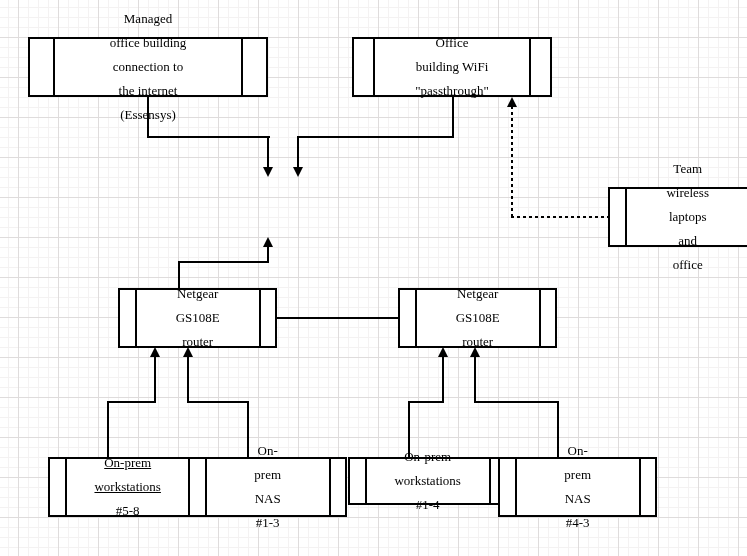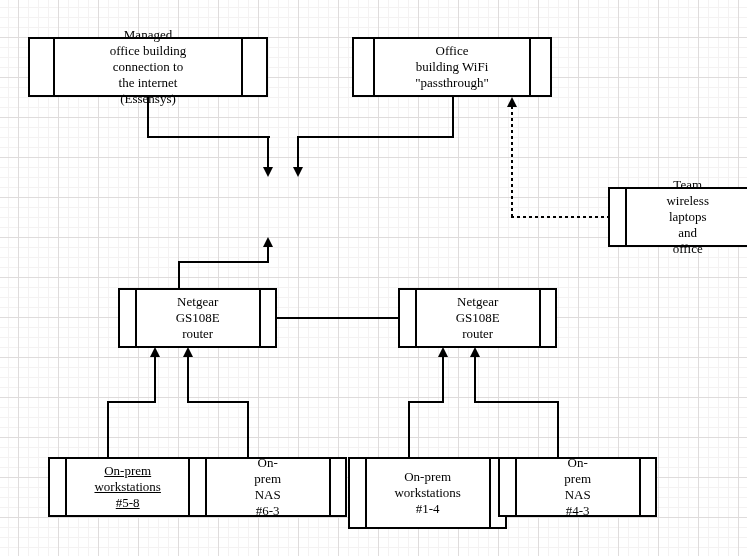--- a/index.html
+++ b/index.html
@@ -30,21 +30,21 @@
   .process {
     position: absolute;
     box-sizing: border-box;
     background: #ffffff;
     border: 2px solid #000000;
     display: flex;
     align-items: center;
     justify-content: center;
     text-align: center;
     font-size: 13px;
-    line-height: 16px;
+    line-height: 24px;
     color: #000000;
     padding: 0 calc(10% + 3px);
   }
   .process::before,
   .process::after {
     content: "";
     position: absolute;
     top: 0;
     bottom: 0;
     width: 2px;
@@ -55,21 +55,21 @@
 
   
   #node-managed  { left: 28px;  top: 37px;  width: 240px; height: 60px; }
   #node-wifi     { left: 352px; top: 37px;  width: 200px; height: 60px; }
   #node-dell     { left: 238px; top: 177px; width: 120px; height: 60px; }
   #node-team     { left: 608px; top: 187px; width: 120px; height: 60px; }
   #node-netl     { left: 118px; top: 288px; width: 120px; height: 60px; }
   #node-netr     { left: 398px; top: 288px; width: 120px; height: 60px; }
   #node-ws58     { left: 48px;  top: 457px; width: 120px; height: 60px; text-decoration: underline; }
   #node-nas13    { left: 188px; top: 457px; width: 120px; height: 60px; }
-  #node-ws14     { left: 348px; top: 457px; width: 120px; height: 72px; }
+  #node-ws14     { left: 348px; top: 457px; width: 120px; height: 48px; }
   #node-nas46    { left: 498px; top: 457px; width: 120px; height: 60px; }
 
   
   .edge { position: absolute; inset: 0; }
   .seg  { position: absolute; background: #000000; }
   .seg.v { width: 2px; }
   .seg.h { height: 2px; }
   .seg.v.dash { background: repeating-linear-gradient(to bottom, #000 0 3px, transparent 3px 6px); }
   .seg.h.dash { background: repeating-linear-gradient(to right,  #000 0 3px, transparent 3px 6px); }
   .arr { position: absolute; width: 0; height: 0; }
@@ -161,21 +161,21 @@
 
   <div class="process" id="node-netr">
     <span>Netgear GS108E router</span>
   </div>
 
   <div class="process" id="node-ws58">
     <span>On-prem workstations #5-8</span>
   </div>
 
   <div class="process" id="node-nas13">
-    <span>On-prem NAS #6-3</span>
+    <span>On-prem NAS #1-3</span>
   </div>
 
   <div class="process" id="node-ws14">
     <span>On-prem workstations #1-4</span>
   </div>
 
   <div class="process" id="node-nas46">
     <span>On-prem NAS #4-3</span>
   </div>
 

